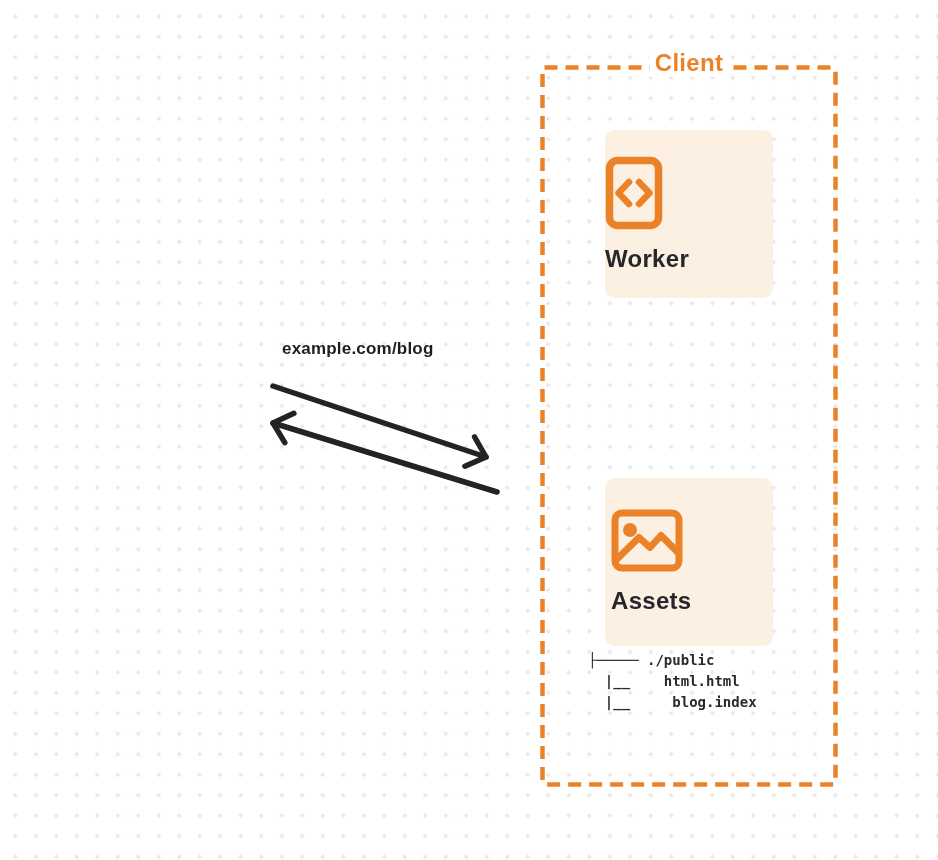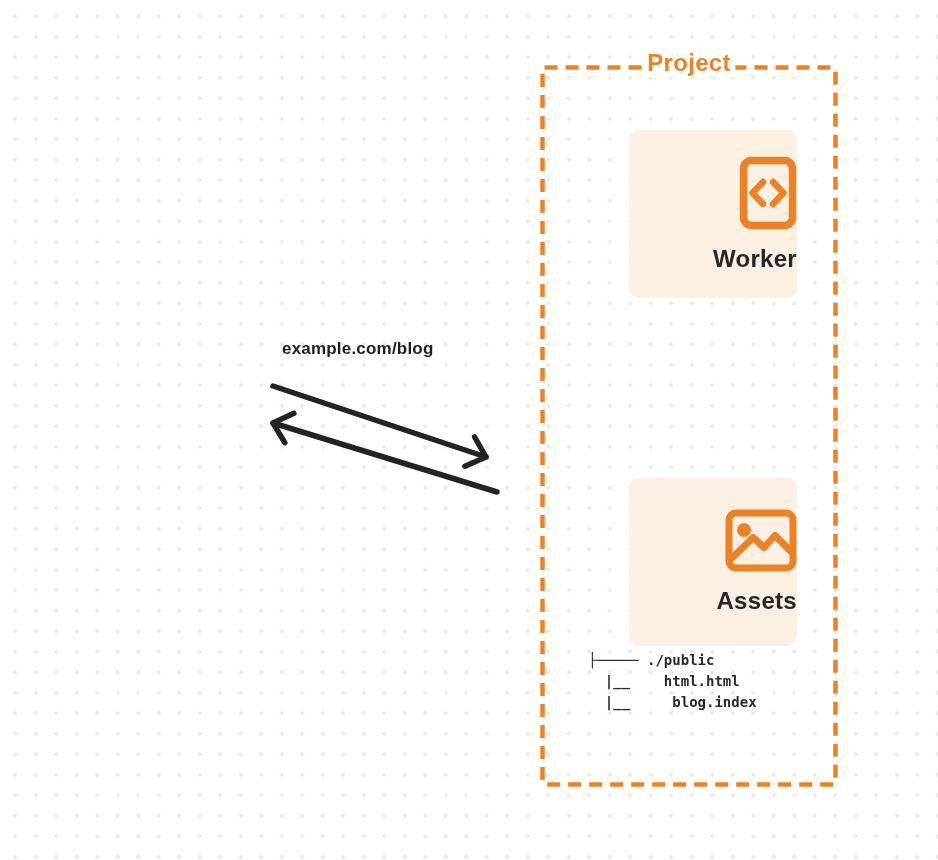--- a/index.html
+++ b/index.html
@@ -37,26 +37,25 @@
   .project-border{position:absolute;left:0;top:0;}
   .project-label{
     position:absolute;top:-16px;left:50%;transform:translateX(-50%);
     background:var(--page-bg);padding:0 5px;
     color:var(--accent);font-size:24px;font-weight:700;letter-spacing:.3px;
     white-space:nowrap;
   }
   .card{
     position:absolute;left:65px;width:168px;height:168px;
     background:var(--card-bg);border-radius:10px;
-    display:flex;flex-direction:column;align-items:flex-end;justify-content:center;
+    display:flex;flex-direction:column;align-items:flex-start;justify-content:center;
     gap:15px;
-    margin-left:24px;
   }
   .worker-card{top:65px;}
-  .assets-card{top:413px;}
+  .assets-card{top:413px;padding-left:6px;}
   .card .label{font-size:24px;font-weight:700;letter-spacing:.3px;color:var(--ink);}
   .file-tree{
     position:absolute;left:48px;top:585px;
     font-family:"DejaVu Sans Mono","Liberation Mono",monospace;
     font-size:14px;line-height:21px;font-weight:700;color:#2A292E;
     white-space:pre;
   }
 </style>
 </head>
 <body>
@@ -72,21 +71,21 @@
     </g>
   </svg>
 
 
   <div class="request-label">example.com/blog</div>
 
   <div class="project-box">
     <svg class="project-border" width="298" height="722" viewBox="0 0 298 722">
       <rect x="2.5" y="2.5" width="293" height="717" rx="2" fill="none" stroke="var(--accent)" stroke-width="4.5" stroke-dasharray="13 8"></rect>
     </svg>
-    <div class="project-label">Project</div>
+    <div class="project-label">Client</div>
 
     <div class="card worker-card">
       <svg width="58" height="74" viewBox="0 0 58 74">
         <rect x="4.5" y="4.5" width="49" height="65" rx="8" fill="none" stroke="var(--accent)" stroke-width="7.5"></rect>
         <path d="M24 26 L13.5 37 L24 48" fill="none" stroke="var(--accent)" stroke-width="6.5" stroke-linecap="round" stroke-linejoin="round"></path>
         <path d="M34 26 L44.5 37 L34 48" fill="none" stroke="var(--accent)" stroke-width="6.5" stroke-linecap="round" stroke-linejoin="round"></path>
       </svg>
       <div class="label">Worker</div>
     </div>
 

